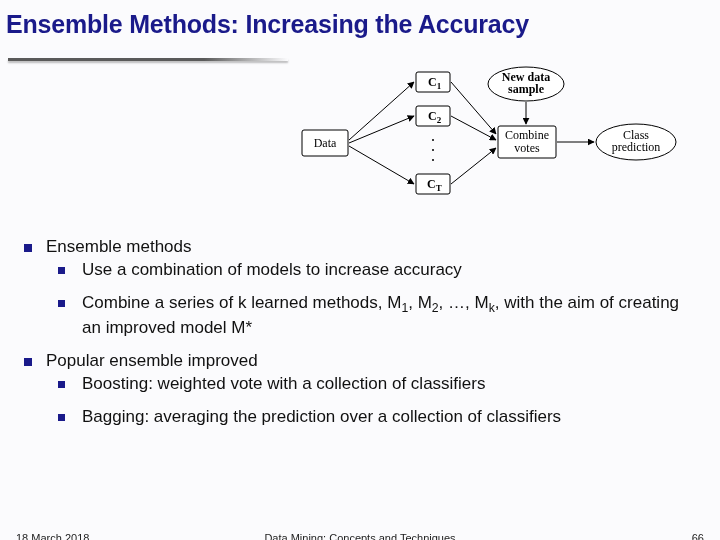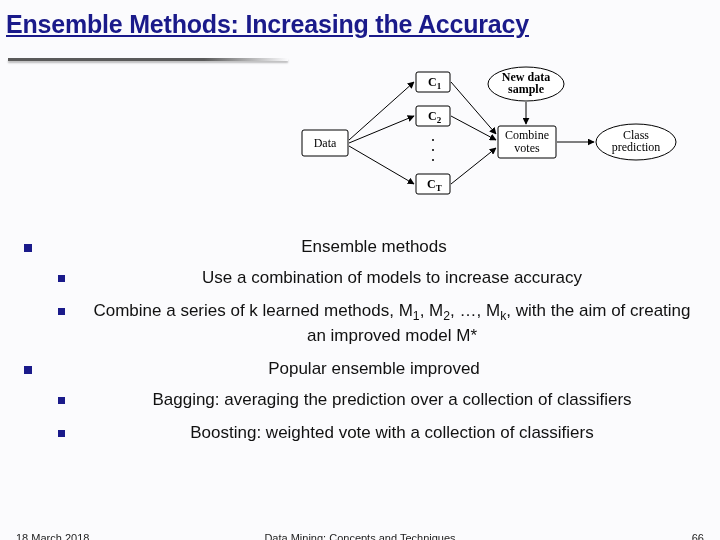--- a/index.html
+++ b/index.html
@@ -9,21 +9,20 @@
     font-family: Verdana, Arial, sans-serif;
     position: relative;
     overflow: hidden;
   }
   .title {
     color: #1a1a8a;
     font-weight: bold;
     font-size: 25px;
     padding: 10px 6px 0 6px;
     letter-spacing: -0.2px;
-    text-decoration: underline;
   }
   .rule {
     position: absolute;
     left: 8px; top: 58px;
     width: 280px; height: 3px;
     background: linear-gradient(to right, #5a5a5a 0%, #5a5a5a 70%, rgba(90,90,90,0) 100%);
     box-shadow: 0 2px 2px rgba(0,0,0,0.25);
   }
   .diagram {
     position: absolute;
@@ -37,22 +36,22 @@
   .content {
     position: absolute;
     left: 0; top: 236px;
     width: 720px;
     padding: 0 18px;
     font-size: 17px;
     color: #111;
     line-height: 1.35;
   }
   ul { list-style: none; }
-  .lvl1 > li { padding-left: 28px; position: relative; margin-bottom: 8px; text-align: center; }
-  .lvl2 > li { padding-left: 36px; position: relative; margin-bottom: 10px; margin-top: 8px; }
+  .lvl1 > li { padding-left: 28px; position: relative; margin-bottom: 8px; }
+  .lvl2 > li { padding-left: 36px; position: relative; margin-bottom: 10px; }
   .sqb::before {
     content: "";
     position: absolute;
     left: 6px; top: 8px;
     width: 8px; height: 8px;
     background: #1a1a8a;
   }
   .lvl2 .sqb::before { width: 7px; height: 7px; left: 12px; }
   .sub { font-size: 0.72em; vertical-align: sub; }
   .footer {
@@ -125,22 +124,22 @@
       <ul class="lvl2">
         <li class="sqb">Use a combination of models to increase accuracy</li>
         <li class="sqb">
           <span>Combine a series of k learned methods, M</span><span class="sub">1</span><span>, M</span><span class="sub">2</span><span>, …, M</span><span class="sub">k</span><span>, with the aim of creating an improved model M*</span>
         </li>
       </ul>
     </li>
     <li class="sqb">
       <span>Popular ensemble improved</span>
       <ul class="lvl2">
+        <li class="sqb">Boosting: weighted vote with a collection of classifiers</li>
         <li class="sqb">Bagging: averaging the prediction over a collection of classifiers</li>
-        <li class="sqb">Boosting: weighted vote with a collection of classifiers</li>
       </ul>
     </li>
   </ul>
 </div>
 
 <div class="footer">
   <span class="fdate">18 March 2018</span>
   <span class="fmid">Data Mining: Concepts and Techniques</span>
   <span class="fnum">66</span>
 </div>

